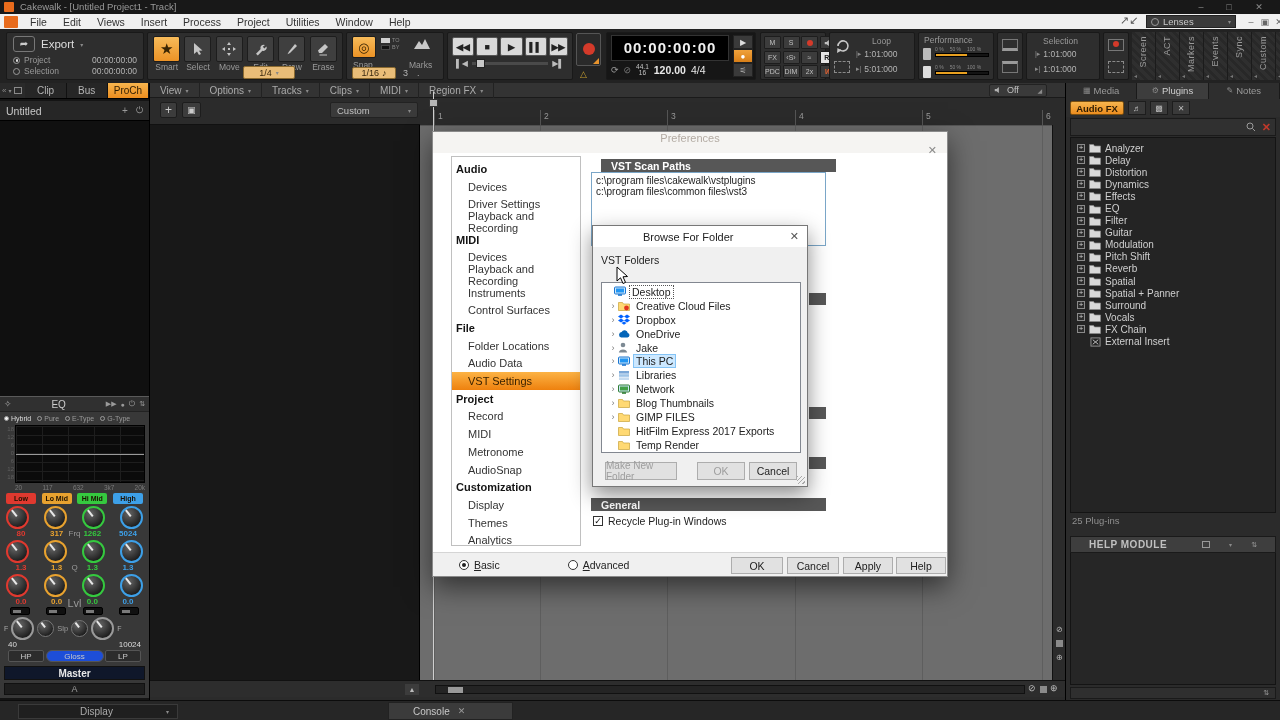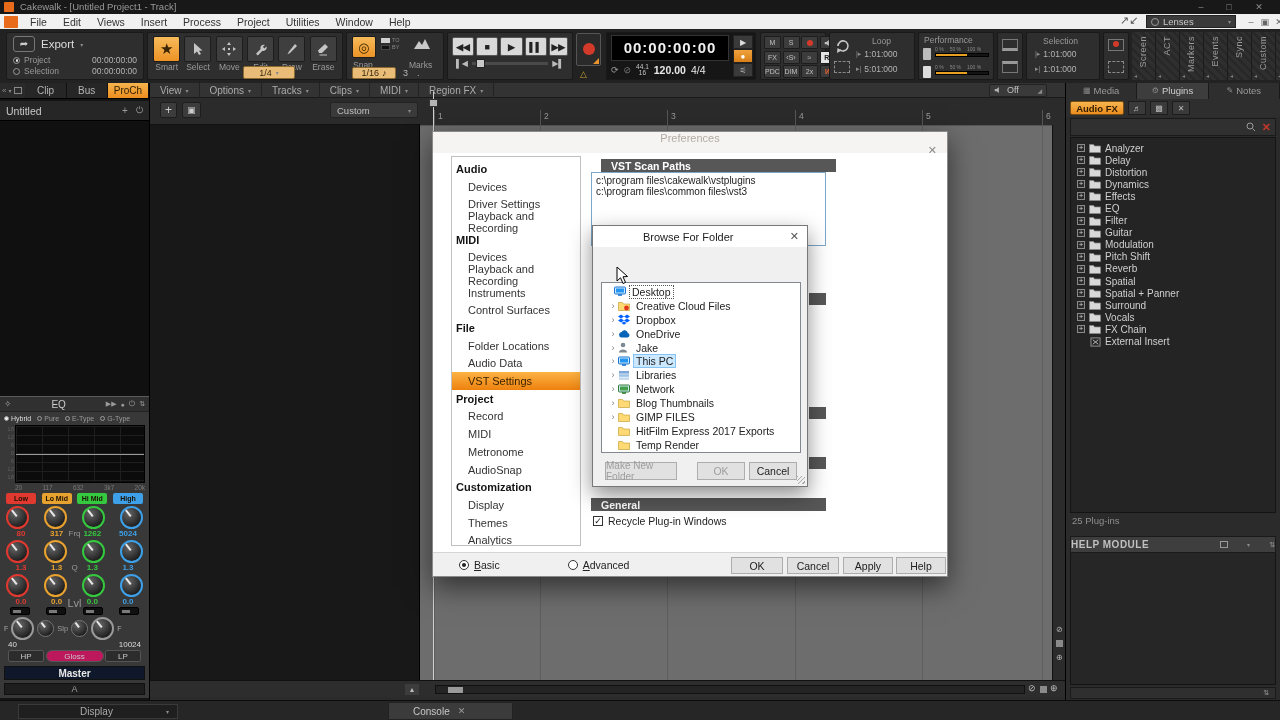--- a/index.html
+++ b/index.html
@@ -528,21 +528,21 @@
           <span class="knob small" style="--bc:#777;"></span>
           <span class="knob" style="--bc:#9a9a9a;"></span>
           <span style="color:#aaa;font-size:7px;">F</span>
         </div>
         <div class="flex" style="padding:0 8px;justify-content:space-between;">
           <span style="color:#ddd;font-size:8px;">40</span>
           <span style="color:#ddd;font-size:8px;">10024</span>
         </div>
         <div class="flex" style="padding:1px 8px;justify-content:space-between;">
           <span class="hplp" style="width:36px;">HP</span>
-          <span class="hplp" style="width:58px;background:#be185d;border-radius:6px;">Gloss</span>
+          <span class="hplp" style="width:58px;background:#1d4ed8;border-radius:6px;">Gloss</span>
           <span class="hplp" style="width:36px;">LP</span>
         </div>
         <div style="margin:3px 4px 0 4px;height:14px;background:#0f172a;border:1px solid #111;color:#e8e8e8;font-weight:bold;font-size:10px;text-align:center;line-height:13px;">Master</div>
         <div style="margin:3px 4px 0 4px;height:12px;background:#1e1e1e;border:1px solid #111;color:#9a9a9a;font-size:9px;text-align:center;line-height:11px;">A</div>
       </div>
     </div>
 
     <div class="abs" id="track-view">
       <div class="flex" style="height:15px;background:#333;border-bottom:1px solid #1a1a1a;">
         <div class="flex" id="tv-menus">
@@ -808,21 +808,21 @@
               <svg width="11" height="10" viewBox="0 0 12 11">
                 <rect x="1" y="1" width="10" height="9" fill="none" stroke="#9a9a9a"></rect>
                 <path d="M3 8 L9 3 M3 3 L9 8" stroke="#c8c8c8" stroke-width="1"></path>
               </svg>
             </span>
             <span class="cat-label">External Insert</span>
           </div>
         </div>
       <div style="height:14px;padding:2px 6px;font-size:9.5px;color:#8f8f8f;">25 Plug-ins</div>
       <div style="margin:2px 4px 0 4px;">
-        <div class="flex" style="height:17px;background:#3e3e3e;border:1px solid #1a1a1a;padding:0 0;gap:19px;margin-top:9px;">
+        <div class="flex" style="height:17px;background:#3e3e3e;border:1px solid #1a1a1a;padding:0 18px;gap:19px;margin-top:9px;">
           <span style="font-size:10px;font-weight:bold;color:#c0c0c0;letter-spacing:.5px;">HELP MODULE</span>
           <span style="margin-left:auto;width:8px;height:7px;border:1px solid #999;"></span>
           <span class="caret">▾</span>
           <span style="color:#999;font-size:7px;">⇅</span>
         </div>
         <div style="height:132px;background:#262626;border:1px solid #141414;border-top:none;"></div>
       </div>
       <div class="flex" style="height:12px;margin:2px 4px;background:#2f2f2f;border:1px solid #1a1a1a;justify-content:flex-end;padding:0 6px;">
         <span style="color:#999;font-size:7px;">⇅</span>
       </div>
@@ -898,20 +898,21 @@
       <span class="wbtn accel abs" style="left:410px;top:4px;width:50px;height:17px;">Apply</span>
       <span class="wbtn abs" style="left:463px;top:4px;width:50px;height:17px;">Help</span>
     </div>
   </div>
 
   <div class="abs" id="browse-dialog">
     <div class="flex" style="height:21px;background:#fff;padding:0 8px;">
       <span style="font-size:11px;color:#222;padding-left:42px;">Browse For Folder</span>
       <span style="margin-left:auto;color:#555;font-size:11px;">✕</span>
     </div>
+    <div style="padding:7px 8px 0 8px;font-size:10.5px;color:#222;">VST Folders</div>
     <div class="abs" id="folder-tree" style="left:8px;top:56px;width:200px;height:171px;background:#fff;border:1px solid #828790;overflow:hidden;padding-top:2px;">
         <div class="tree-row focus" style="padding-left: 2px;">
           <span class="exp"></span>
           <span class="ticon">
             <svg width="12" height="11" viewBox="0 0 12 11">
               <rect x="0.5" y="1" width="11" height="7" rx="1" fill="#cfe6f8" stroke="#1976d2"></rect>
               <rect x="2" y="2.5" width="8" height="4" fill="#2196f3"></rect>
               <rect x="4" y="8.2" width="4" height="1.6" fill="#1976d2"></rect>
             </svg>
           </span>

